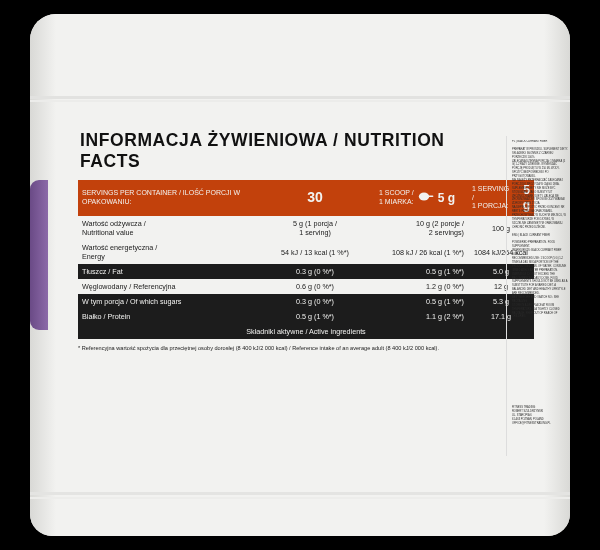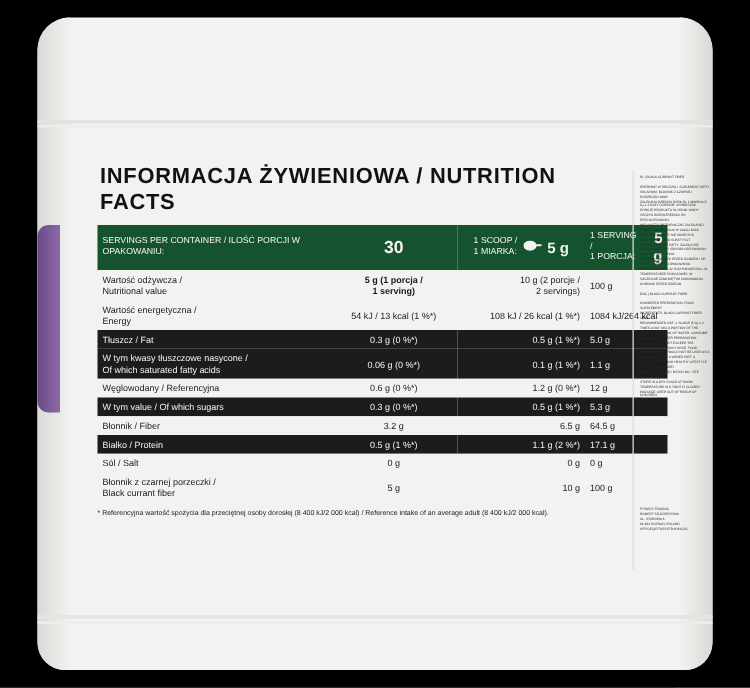--- a/index.html
+++ b/index.html
@@ -56,25 +56,25 @@
   table.nf{
     width:424px;border-collapse:collapse;table-layout:fixed;
     font-size:7.2px;color:#1a1a1a;
   }
   table.nf td{
     padding:3px 4px;vertical-align:middle;line-height:1.25;
   }
   .c1{width:178px;text-align:left;}
   .c2{width:94px;text-align:center;}
   .c3{width:94px;text-align:right;}
-  .c4{width:58px;text-align:left;padding-right:6px;}
+  .c4{width:58px;text-align:center;padding-right:6px;}
 
   tr.dark td{background:#1c1c1c;color:#f2f2f0;}
   tr.light td{background:#f2f2f0;color:#1a1a1a;margin-left:29px;}
-  tr.head td{background:#14532d;color:#f2f2f0;}
+  tr.head td{background:#c2410c;color:#f2f2f0;}
   tr.sub td{background:#1c1c1c;color:#f2f2f0;text-align:center;font-size:7.2px;}
 
   .head-serv{font-size:7px;line-height:1.3;}
   .head-num{font-size:14px;font-weight:bold;text-align:center;}
   .head-mid{font-size:7px;line-height:1.3;text-align:center;}
   .head-right{font-size:7px;line-height:1.3;text-align:right;}
   .big{font-size:12px;font-weight:bold;}
   .scoop-ico{display:inline-block;}
 
   .footnote{
@@ -138,21 +138,21 @@
               <span style="white-space:pre-line;text-align:left;">1 SERVING /
 1 PORCJA:</span>
               <span class="big">5 g</span>
             </div>
           </td>
         </tr>
 
         <tr class="light">
           <td class="c1" style="white-space:pre-line;">Wartość odżywcza /
 Nutritional value</td>
-          <td class="c2" style="white-space:pre-line;font-weight:bold;">5 g (1 porcja /
+          <td class="c2" style="white-space:pre-line;">5 g (1 porcja /
 1 serving)</td>
           <td class="c3" style="white-space:pre-line;">10 g (2 porcje /
 2 servings)</td>
           <td class="c4">100 g</td>
         </tr>
 
         <tr class="light">
           <td class="c1" style="white-space:pre-line;">Wartość energetyczna /
 Energy</td>
           <td class="c2">54 kJ / 13 kcal (1 %*)</td>
@@ -160,71 +160,48 @@
           <td class="c4">1084 kJ/264 kcal</td>
         </tr>
 
         <tr class="dark">
           <td class="c1" style="white-space:pre-line;">Tłuszcz / Fat</td>
           <td class="c2">0.3 g (0 %*)</td>
           <td class="c3">0.5 g (1 %*)</td>
           <td class="c4">5.0 g</td>
         </tr>
 
-        <tr class="dark">
-          <td class="c1" style="white-space:pre-line;">W tym kwasy tłuszczowe nasycone /
-Of which saturated  fatty acids</td>
-          <td class="c2">0.06 g (0 %*)</td>
-          <td class="c3">0.1 g (1 %*)</td>
-          <td class="c4">1.1 g</td>
-        </tr>
 
         <tr class="light">
           <td class="c1" style="white-space:pre-line;">Węglowodany / Referencyjna</td>
           <td class="c2">0.6 g (0 %*)</td>
           <td class="c3">1.2 g (0 %*)</td>
           <td class="c4">12 g</td>
         </tr>
 
         <tr class="dark">
-          <td class="c1" style="white-space:pre-line;">W tym value / Of which sugars</td>
+          <td class="c1" style="white-space:pre-line;">W tym porcja / Of which sugars</td>
           <td class="c2">0.3 g (0 %*)</td>
           <td class="c3">0.5 g (1 %*)</td>
           <td class="c4">5.3 g</td>
         </tr>
 
-        <tr class="light">
-          <td class="c1" style="white-space:pre-line;">Błonnik / Fiber</td>
-          <td class="c2">3.2 g</td>
-          <td class="c3">6.5 g</td>
-          <td class="c4">64.5 g</td>
-        </tr>
 
         <tr class="dark">
           <td class="c1" style="white-space:pre-line;">Białko / Protein</td>
           <td class="c2">0.5 g (1 %*)</td>
           <td class="c3">1.1 g (2 %*)</td>
           <td class="c4">17.1 g</td>
         </tr>
 
-        <tr class="light">
-          <td class="c1" style="white-space:pre-line;">Sól / Salt</td>
-          <td class="c2">0 g</td>
-          <td class="c3">0 g</td>
-          <td class="c4">0 g</td>
-        </tr>
-
-
-        <tr class="light">
-          <td class="c1" style="white-space:pre-line;">Błonnik z czarnej porzeczki /
-Black currant fiber</td>
-          <td class="c2">5 g</td>
-          <td class="c3">10 g</td>
-          <td class="c4">100 g</td>
-        </tr>
+
+        <tr class="sub">
+          <td colspan="4">Składniki aktywne / Active ingredients</td>
+        </tr>
+
       </tbody>
     </table>
 
     <div class="footnote">* Referencyjna wartość spożycia dla przeciętnej osoby dorosłej (8 400 kJ/2 000 kcal) / Reference intake of an average adult (8 400 kJ/2 000 kcal).</div>
   </div>
 
   <div class="divline"></div>
 
   <div class="sideprint">
     <p>PL | BLACK CURRANT FIBER</p>

